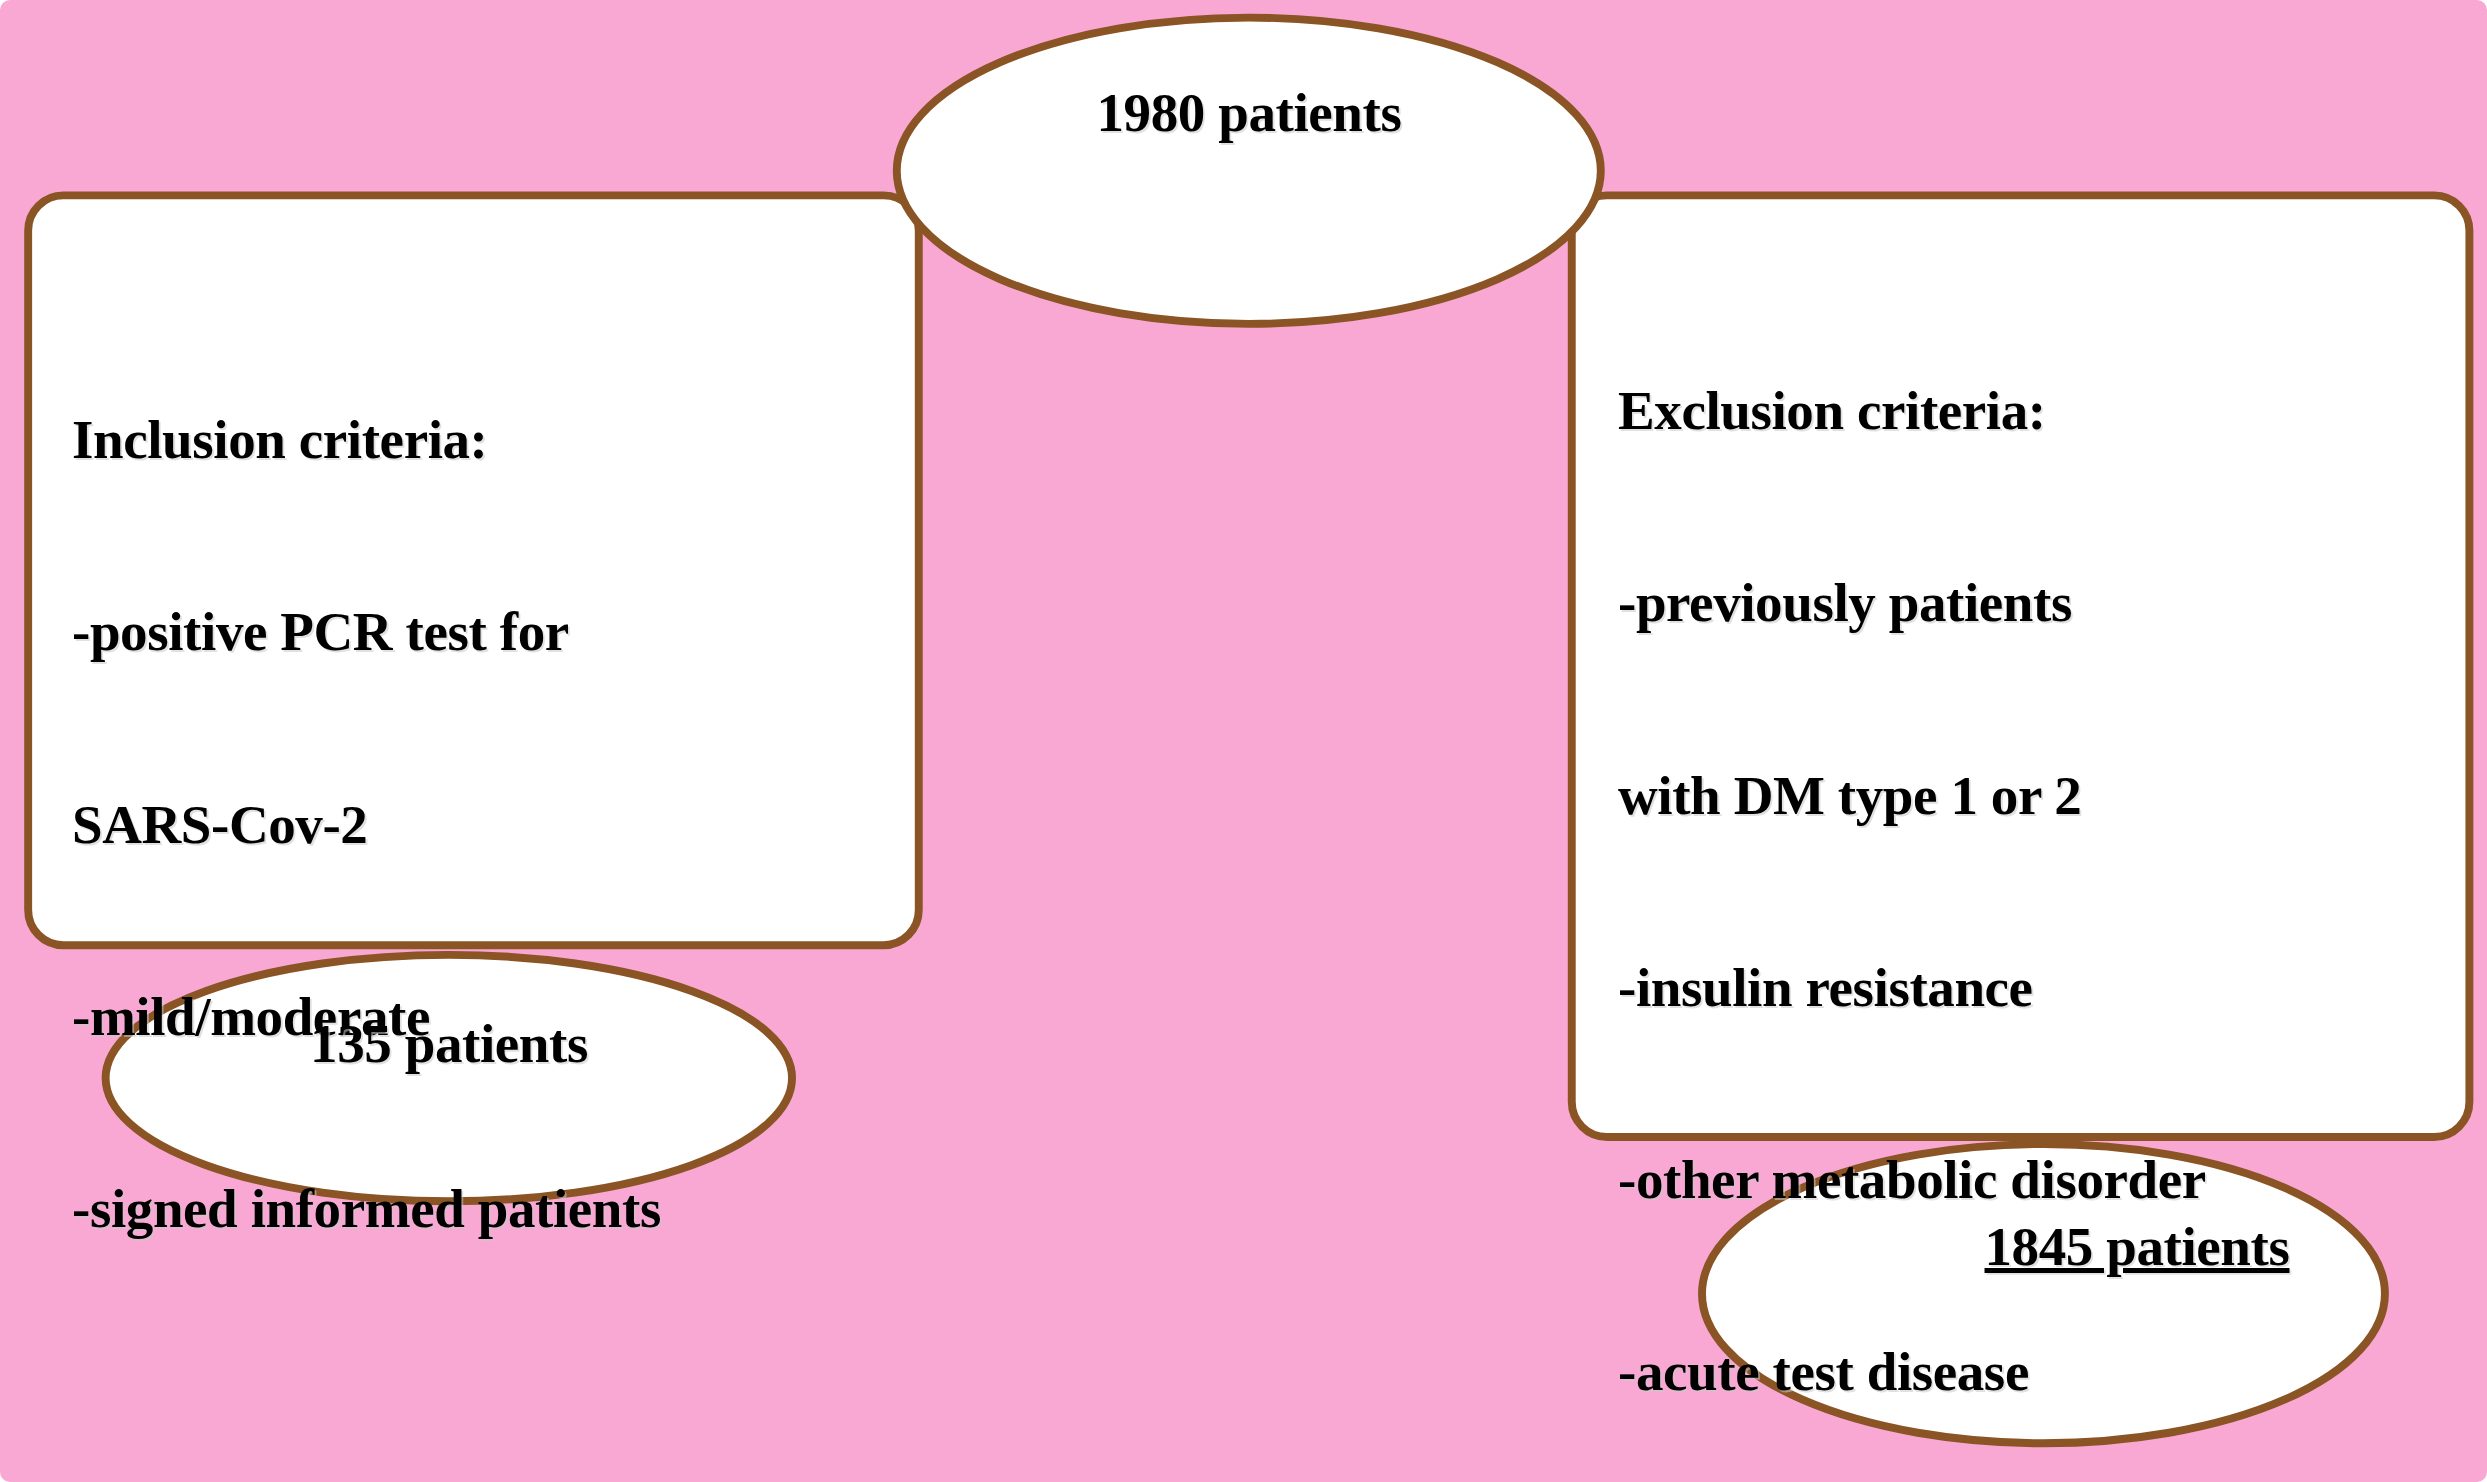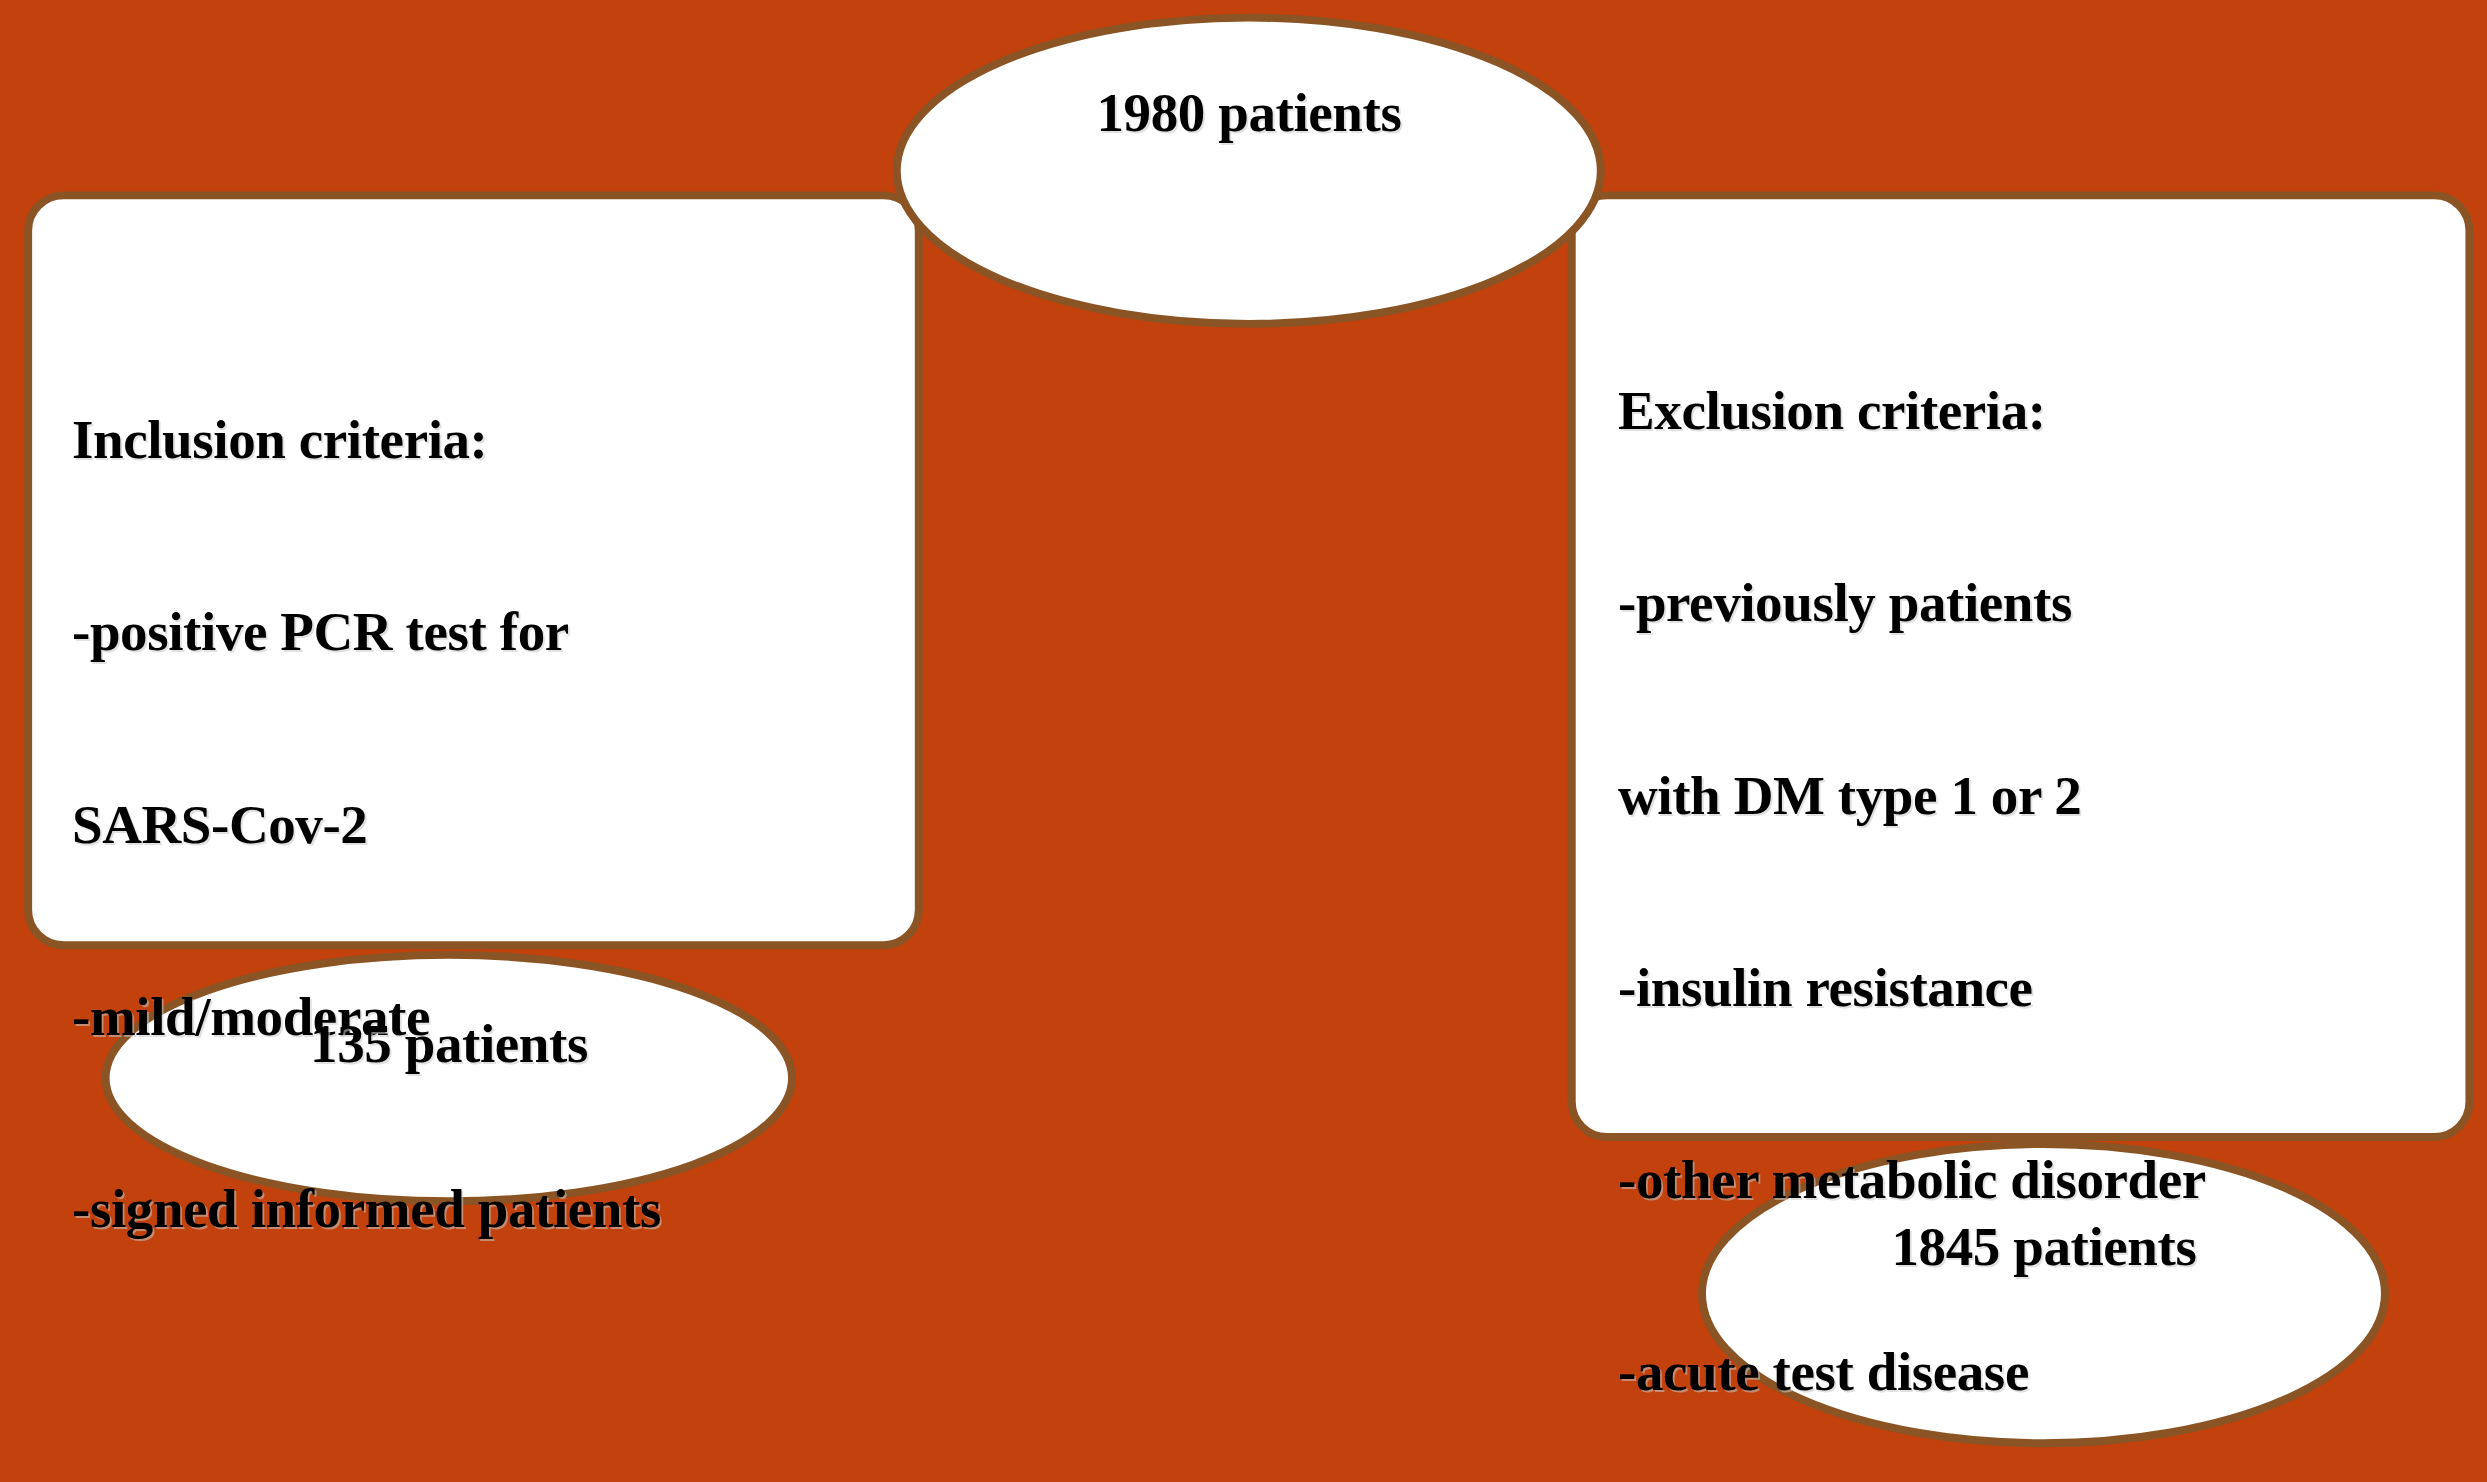--- a/index.html
+++ b/index.html
@@ -4,23 +4,24 @@
 <style>
   html, body {
     margin: 0;
     padding: 0;
     background: #ffffff;
   }
   #canvas {
     position: relative;
     width: 2487px;
     height: 1482px;
-    background: #c2410c;
+    background: #f9a8d4;
     overflow: hidden;
     font-family: "Liberation Serif", "DejaVu Serif", serif;
+    border-radius: 10px;
   }
   #svg-layer {
     position: absolute;
     top: 0;
     left: 0;
     width: 2487px;
     height: 1482px;
   }
   .node-text {
     position: absolute;
@@ -34,21 +35,21 @@
     -webkit-font-smoothing: antialiased;
   }
 
   
   .ellipse-label {
     text-align: center;
     font-size: 55px;
   }
   #label-top        { left: 896px; top: 81px;   width: 706px; }
   #label-bottom-left{ left: 106px;  top: 1012px; width: 686px; }
-  #label-bottom-right{left: 1703px; top: 1215px; width: 682px; }
+  #label-bottom-right{left: 1796px; top: 1215px; width: 682px; text-decoration: underline; }
 
   
   .box-text {
     text-align: left;
     font-size: 55px;
     line-height: 1.165;
   }
   #text-inclusion { left: 72px;   top: 280px; width: 818px; }
   #text-exclusion { left: 1618px; top: 251px; width: 827px; }
 

